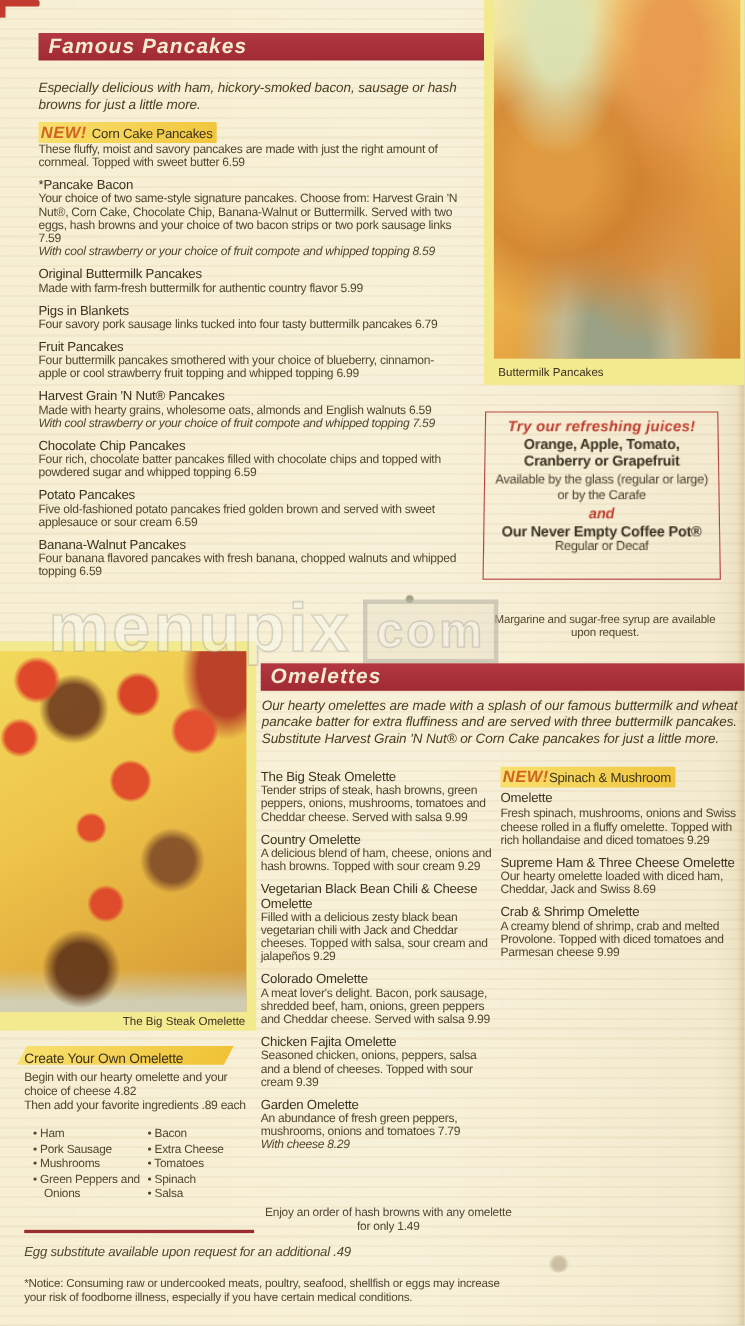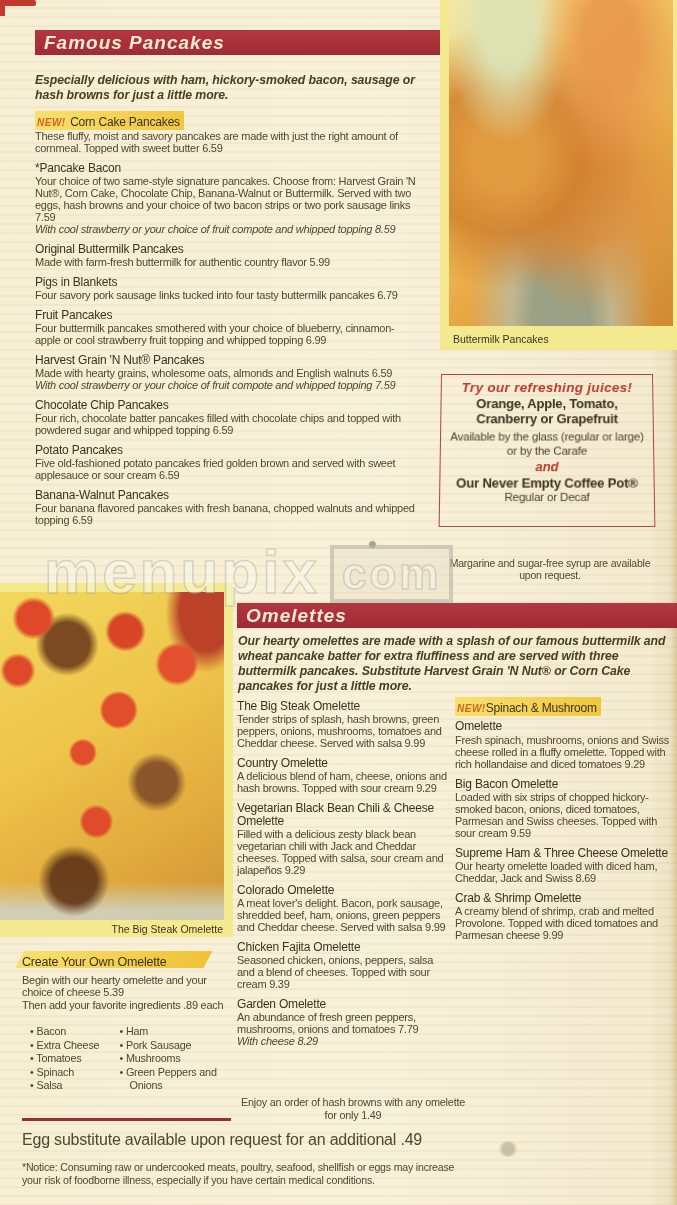--- a/index.html
+++ b/index.html
@@ -13,27 +13,27 @@
       linear-gradient(90deg, #f6efd4 0%, #f8f1d9 55%, #f3ead0 96%, #eadfbe 100%);
   }
   .bar {
     background:linear-gradient(180deg,#b23741,#a02b34);
     height:25px; display:flex; align-items:center; padding-left:9px;
   }
   .bar-text {
     font-style:italic; font-weight:bold; letter-spacing:1px;
     color:#f4ecd2; font-size:19px; line-height:19px;
   }
-  .hand { font-style:italic; font-weight:bold; color:#4a3d20; }
+  .hand { font-style:italic; font-weight:normal; color:#4a3d20; }
   .intro { font-size:12.3px; line-height:14.5px; margin:5px 0 10px 0; letter-spacing:-0.1px; }
   .menu-item { margin-bottom:8px; }
   .item-title { font-weight:normal; font-size:12px; color:#3c3221; line-height:13px; letter-spacing:-0.2px; }
   .item-desc { font-size:11px; line-height:12px; color:#51462f; letter-spacing:-0.25px; }
   .item-note { font-style:italic; }
-  .new { color:#d06423; font-style:italic; font-weight:bold; font-size:10px; letter-spacing:0.5px; }
+  .new { color:#d06423; font-style:italic; font-weight:bold; font-size:15px; letter-spacing:0.5px; }
   .hl-wrap { background:linear-gradient(100deg,#f8e06f,#f1c63d); padding:1px 4px 1px 2px; border-radius:1px; box-decoration-break:clone; }
   .price { white-space:nowrap; }
 
   .pancakes-col { position:absolute; left:35px; top:30px; width:382px; }
   .pancakes-col .bar { width:430px; margin-bottom:18px;align-items:center; }
 
   
   .photo-top { position:absolute; left:440px; top:0; width:237px; height:350px; background:#f3e98f; }
   .photo-top .photo {
     position:absolute; left:9px; top:0; right:4px; bottom:24px;
@@ -110,21 +110,21 @@
     background:linear-gradient(100deg,#f8e06f,#f0c235); transform:skewX(-28deg); }
   .cyo-title { position:relative; font-size:12.5px; }
   .cyo p { margin-bottom:1px; }
   .cyo-cols { display:flex; margin-top:14px; }
   .cyo-cols ul { list-style:none; font-size:10.8px; line-height:13.5px; color:#51462f; letter-spacing:-0.2px; }
   .cyo-cols ul:first-child { width:104px; margin-left:8px; }
   .cyo-cols li { padding-left:10px; text-indent:-10px; }
   .cyo-cols li::before { content:"• "; }
 
   .divider { position:absolute; left:22px; top:1118px; width:209px; height:3px; background:#9a2f2f; border:0; }
-  .egg-note { position:absolute; left:22px; top:1131px; font-size:16px; color:#51462f; letter-spacing:-0.2px; }
+  .egg-note { position:absolute; left:22px; top:1131px; font-size:12px; color:#51462f; letter-spacing:-0.2px;font-style:italic; }
   .hash-note { position:absolute; left:238px; top:1096px; width:230px; text-align:center;
     font-size:10.8px; line-height:13px; color:#51462f; letter-spacing:-0.2px; }
   .notice { position:absolute; left:22px; top:1161px; width:448px;
     font-size:10.6px; line-height:13px; color:#51462f; letter-spacing:-0.2px; }
 
   .corner-mark-h { position:absolute; left:0; top:0; width:36px; height:6px; background:#c23a2e; border-radius:0 2px 2px 0; }
   .corner-mark-v { position:absolute; left:0; top:0; width:5px; height:16px; background:#c23a2e; }
   .edge-right { position:absolute; right:0; top:0; width:7px; height:100%;
     background:linear-gradient(90deg, transparent, rgba(170,140,70,0.28)); }
   .smudge1 { position:absolute; left:368px; top:540px; width:9px; height:9px; border-radius:50%;
@@ -224,21 +224,21 @@
   </figure>
 
   <header class="bar om-bar">
     <span class="bar-text">Omelettes</span>
   </header>
   <p class="hand om-intro">Our hearty omelettes are made with a splash of our famous buttermilk and wheat pancake batter for extra fluffiness and are served with three buttermilk pancakes. Substitute Harvest Grain 'N Nut® or Corn Cake pancakes for just a little more.</p>
 
   <section class="om-col-left">
     <div class="menu-item">
       <div class="item-title">The Big Steak Omelette</div>
-      <p class="item-desc"><span>Tender strips of splash, hash browns, green peppers, onions, mushrooms, tomatoes and Cheddar cheese. Served with salsa</span> <span class="price">9.99</span></p>
+      <p class="item-desc"><span>Tender strips of steak, hash browns, green peppers, onions, mushrooms, tomatoes and Cheddar cheese. Served with salsa</span> <span class="price">9.99</span></p>
     </div>
     <div class="menu-item">
       <div class="item-title">Country Omelette</div>
       <p class="item-desc"><span>A delicious blend of ham, cheese, onions and hash browns. Topped with sour cream</span> <span class="price">9.29</span></p>
     </div>
     <div class="menu-item">
       <div class="item-title">Vegetarian Black Bean Chili &amp; Cheese Omelette</div>
       <p class="item-desc"><span>Filled with a delicious zesty black bean vegetarian chili with Jack and Cheddar cheeses. Topped with salsa, sour cream and jalapeños</span> <span class="price">9.29</span></p>
     </div>
     <div class="menu-item">
@@ -254,56 +254,52 @@
       <p class="item-desc"><span>An abundance of fresh green peppers, mushrooms, onions and tomatoes</span> <span class="price">7.79</span></p>
       <p class="item-desc item-note"><span>With cheese</span> <span class="price">8.29</span></p>
     </div>
   </section>
 
   <section class="om-col-right">
     <div class="menu-item">
       <div><span class="hl-wrap"><span class="new">NEW!</span><span class="item-title">Spinach &amp; Mushroom</span></span><br>
       <span class="item-title">Omelette</span></div>
       <p class="item-desc"><span>Fresh spinach, mushrooms, onions and Swiss cheese rolled in a fluffy omelette. Topped with rich hollandaise and diced tomatoes</span> <span class="price">9.29</span></p>
-    </div>
-    <div class="menu-item">
-      <div class="item-title">Big Bacon Omelette</div>
-      <p class="item-desc"><span>Loaded with six strips of chopped hickory-smoked bacon, onions, diced tomatoes, Parmesan and Swiss cheeses. Topped with sour cream</span> <span class="price">9.59</span></p>
     </div>
     <div class="menu-item">
       <div class="item-title">Supreme Ham &amp; Three Cheese Omelette</div>
       <p class="item-desc"><span>Our hearty omelette loaded with diced ham, Cheddar, Jack and Swiss</span> <span class="price">8.69</span></p>
     </div>
     <div class="menu-item">
       <div class="item-title">Crab &amp; Shrimp Omelette</div>
       <p class="item-desc"><span>A creamy blend of shrimp, crab and melted Provolone. Topped with diced tomatoes and Parmesan cheese</span> <span class="price">9.99</span></p>
     </div>
   </section>
 
   <section class="cyo">
     <div class="cyo-title-wrap">
       <div class="swoosh"></div>
       <h3 class="item-title cyo-title">Create Your Own Omelette</h3>
     </div>
-    <p class="item-desc">Begin with our hearty omelette and your choice of cheese 5.39</p>
+    <p class="item-desc">Begin with our hearty omelette and your choice of cheese 4.82</p>
     <p class="item-desc">Then add your favorite ingredients .89 each</p>
     <div class="cyo-cols">
+      <ul>
+        <li>Ham</li>
+        <li>Pork Sausage</li>
+        <li>Mushrooms</li>
+        <li>Green Peppers and Onions</li>
+      </ul>
       <ul>
         <li>Bacon</li>
         <li>Extra Cheese</li>
         <li>Tomatoes</li>
         <li>Spinach</li>
         <li>Salsa</li>
       </ul>
-      <ul>
-        <li>Ham</li>
-        <li>Pork Sausage</li>
-        <li>Mushrooms</li>
-        <li>Green Peppers and Onions</li>
-      </ul>
     </div>
   </section>
 
   <p class="hash-note">Enjoy an order of hash browns with any omelette for only 1.49</p>
   <hr class="divider">
   <p class="egg-note">Egg substitute available upon request for an additional .49</p>
   <p class="notice">*Notice: Consuming raw or undercooked meats, poultry, seafood, shellfish or eggs may increase your risk of foodborne illness, especially if you have certain medical conditions.</p>
 </div>
 
 </body></html>

